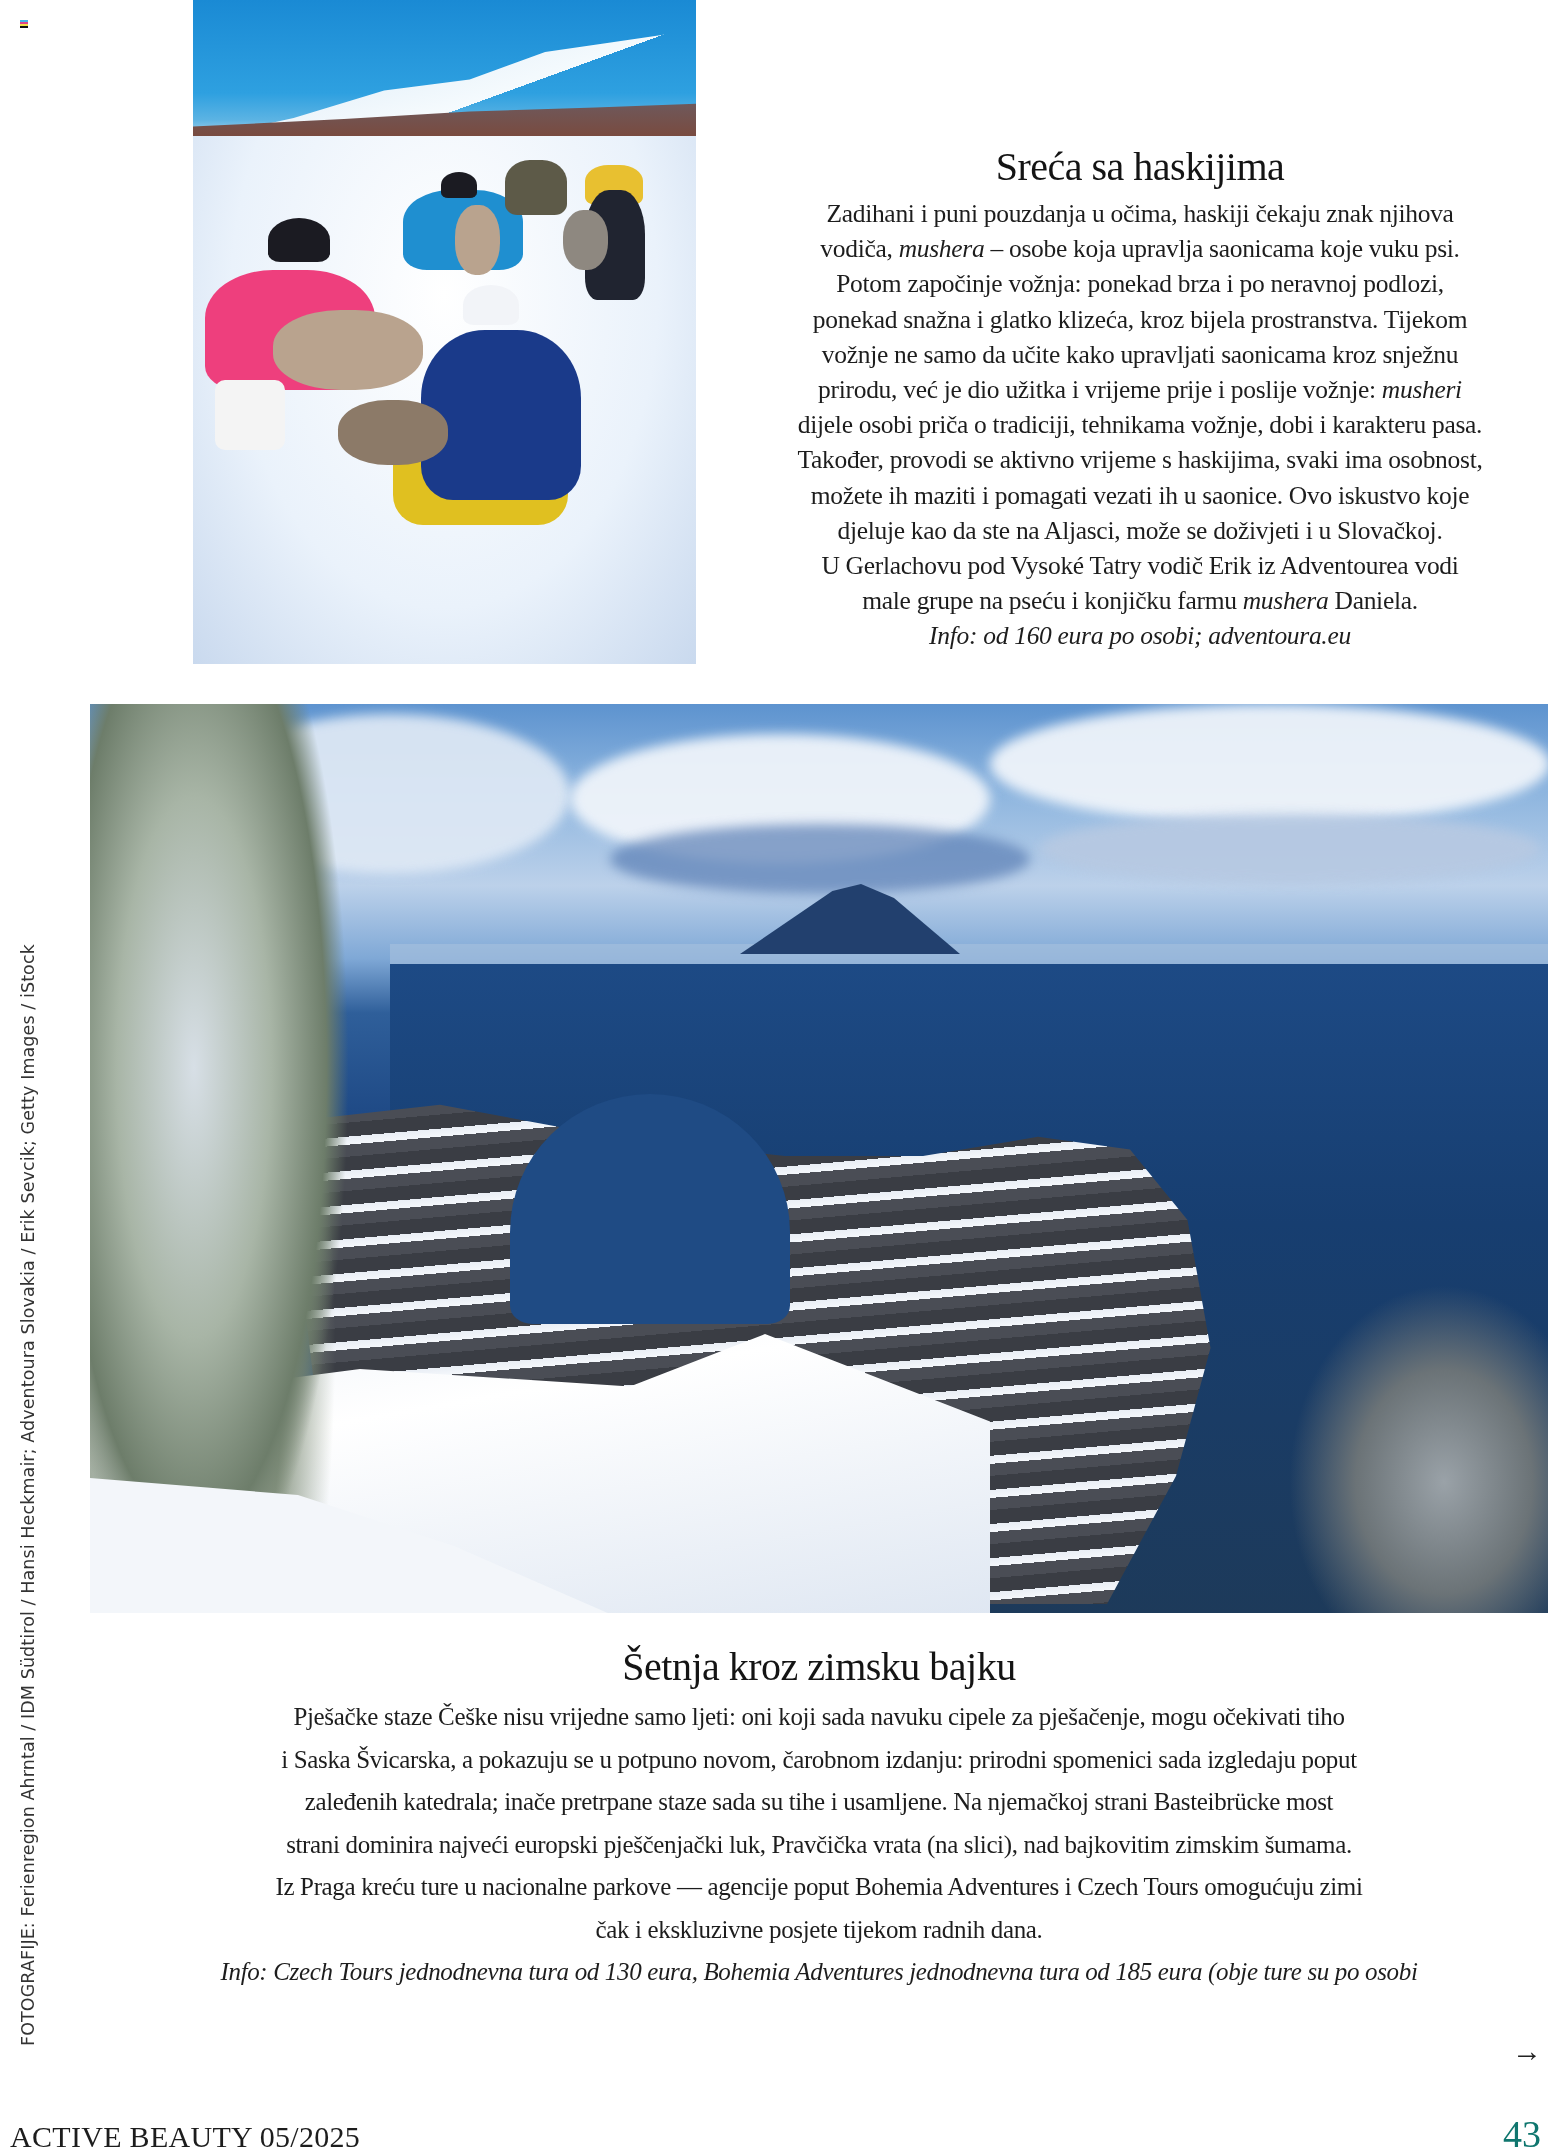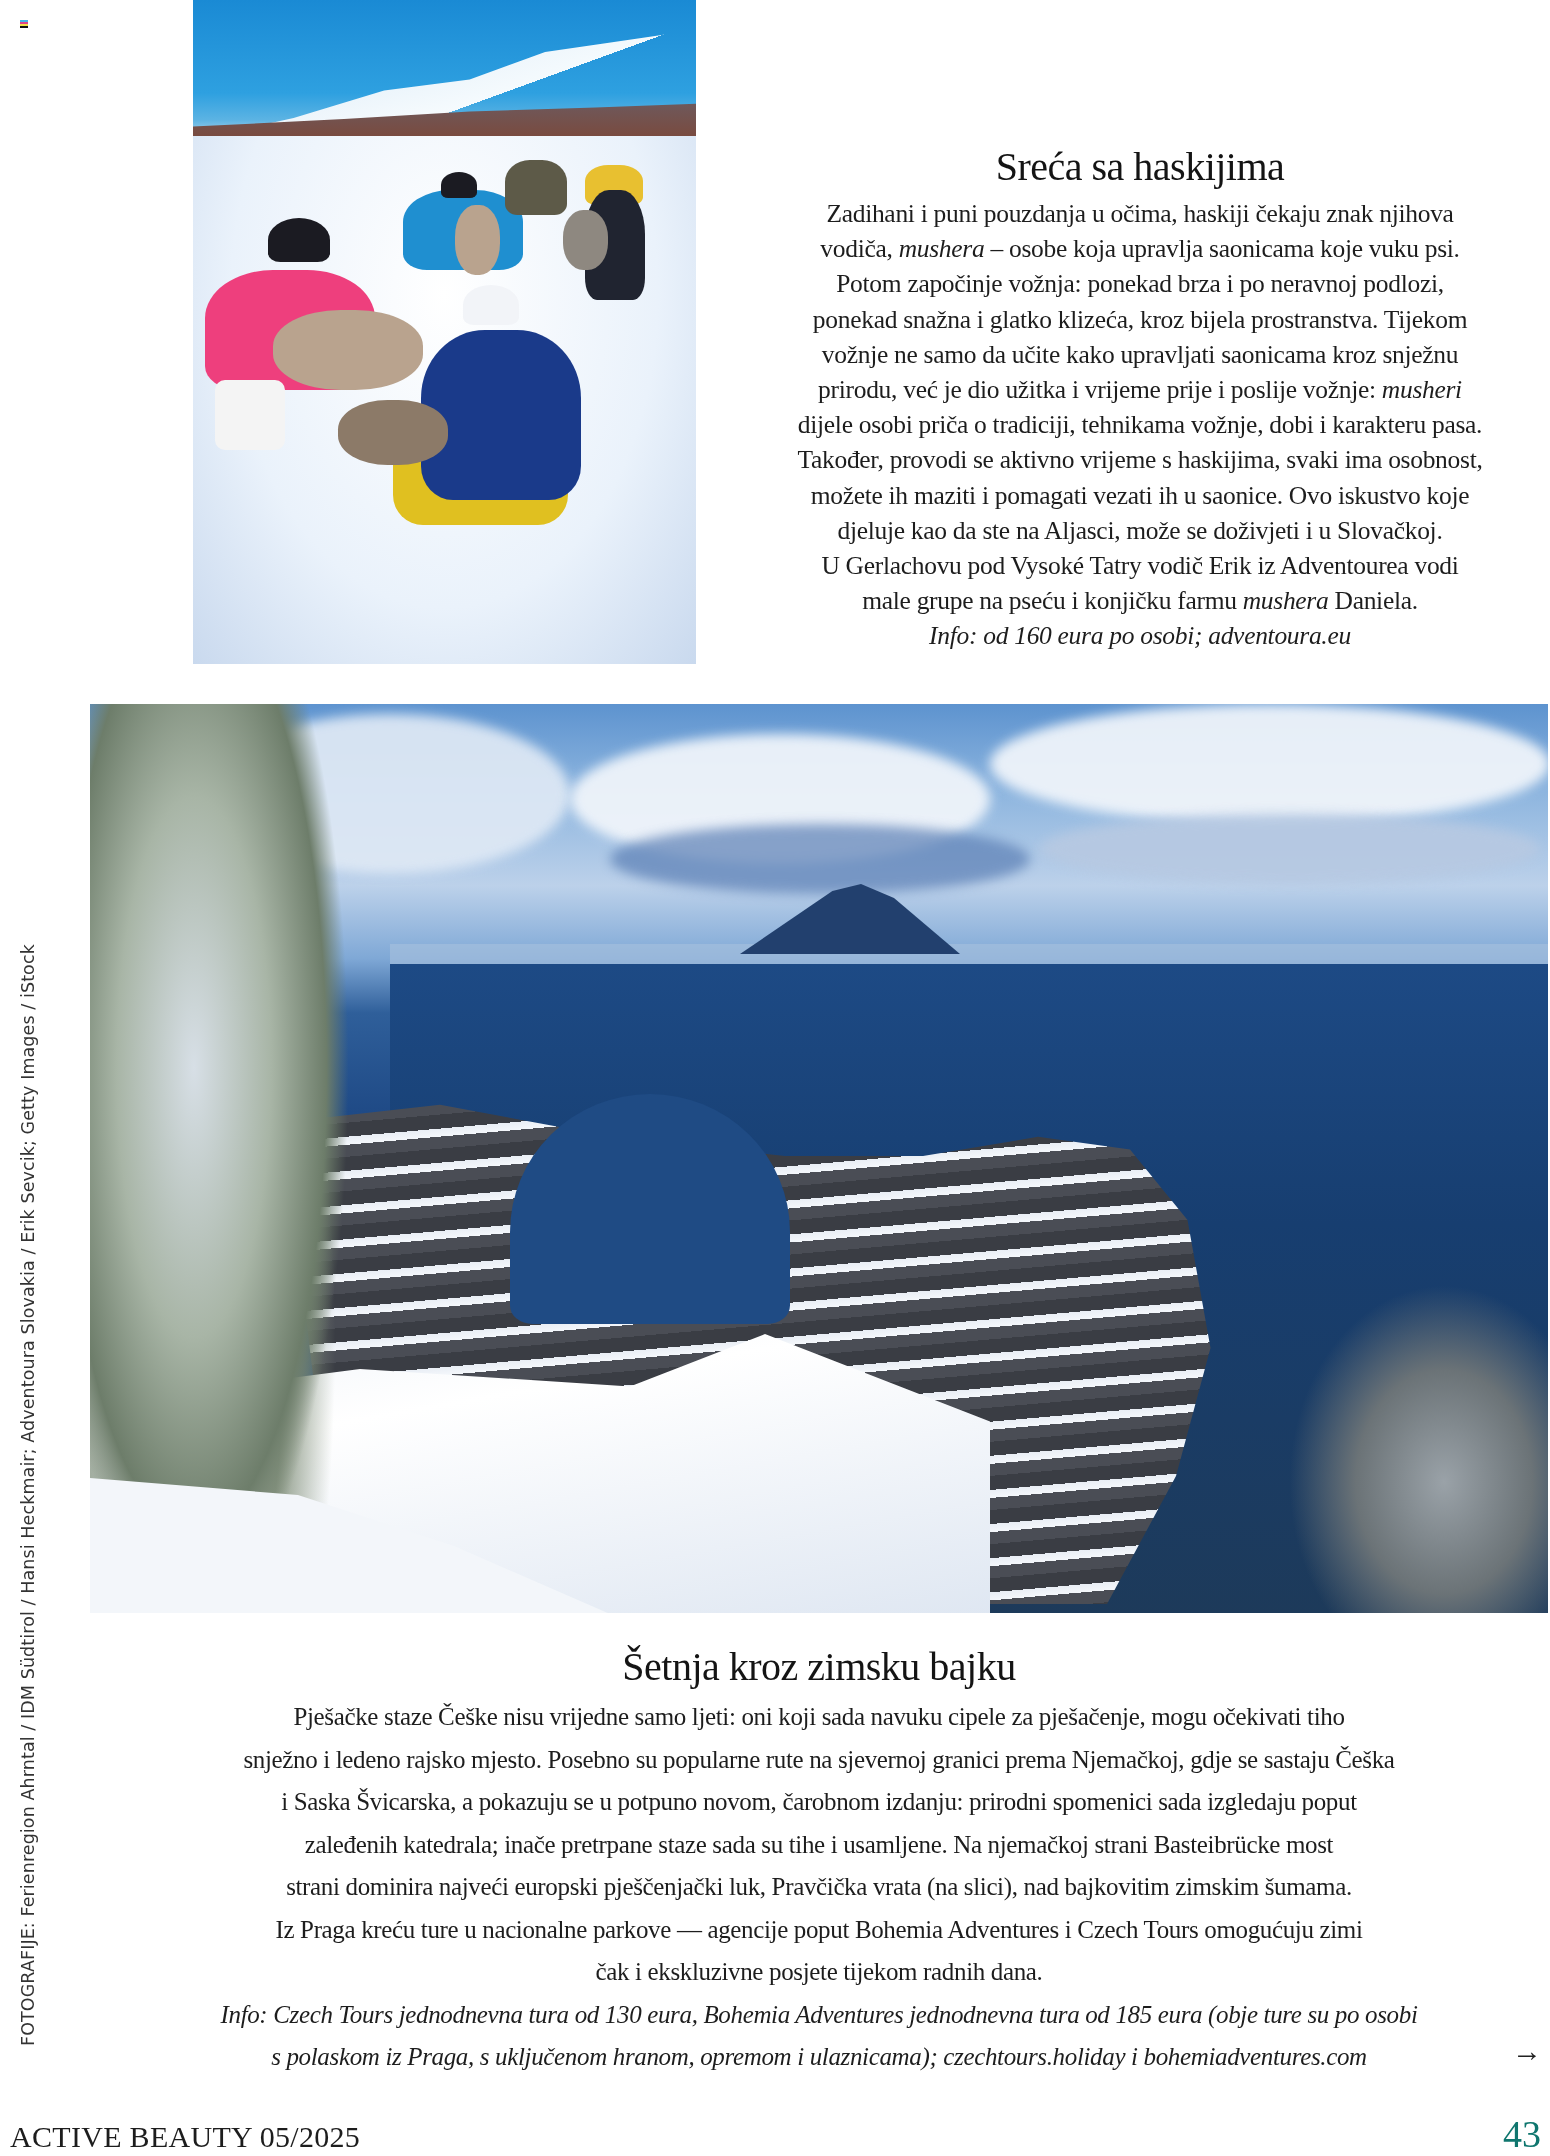--- a/index.html
+++ b/index.html
@@ -154,28 +154,26 @@
   <div class="snowfield"></div>
   <div class="trees-l"></div>
   <div class="trees-r"></div>
   <div class="snowfg"></div>
 </div>
 
 <div class="abs sec2">
   <h2 class="title title2">Šetnja kroz zimsku bajku</h2>
   <div class="body2" id="sec2-body">
       <p><span>Pješačke staze Češke nisu vrijedne samo ljeti: oni koji sada navuku cipele za pješačenje, mogu očekivati tiho</span></p>
-      <p><span>snježno i ledeno rajsko mjesto. Posebno su popularne rute na sjevernoj granici prema Njemačkoj, gdje se sastaju Češka</span></p>
       <p><span>i Saska Švicarska, a pokazuju se u potpuno novom, čarobnom izdanju: prirodni spomenici sada izgledaju poput</span></p>
       <p><span>zaleđenih katedrala; inače pretrpane staze sada su tihe i usamljene. Na njemačkoj strani Basteibrücke most</span></p>
       <p><span>strani dominira najveći europski pješčenjački luk, Pravčička vrata (na slici), nad bajkovitim zimskim šumama.</span></p>
       <p><span>Iz Praga kreću ture u nacionalne parkove — agencije poput Bohemia Adventures i Czech Tours omogućuju zimi</span></p>
       <p><span>čak i ekskluzivne posjete tijekom radnih dana.</span></p>
       <p><span class="it">Info: Czech Tours jednodnevna tura od 130 eura, Bohemia Adventures jednodnevna tura od 185 eura (obje ture su po osobi</span></p>
-      <p><span class="it">s polaskom iz Praga, s uključenom hranom, opremom i ulaznicama); czechtours.holiday i bohemiadventures.com</span></p>
     </div>
 </div>
 
 <div class="abs arrow">→</div>
 <div class="abs footer-left">ACTIVE BEAUTY 05/2025</div>
 <div class="abs page-num">43</div>
 
 <div class="abs credit">FOTOGRAFIJE: Ferienregion Ahrntal / IDM Südtirol / Hansi Heckmair; Adventoura Slovakia / Erik Sevcik; Getty Images / iStock</div>
 
 </body></html>

